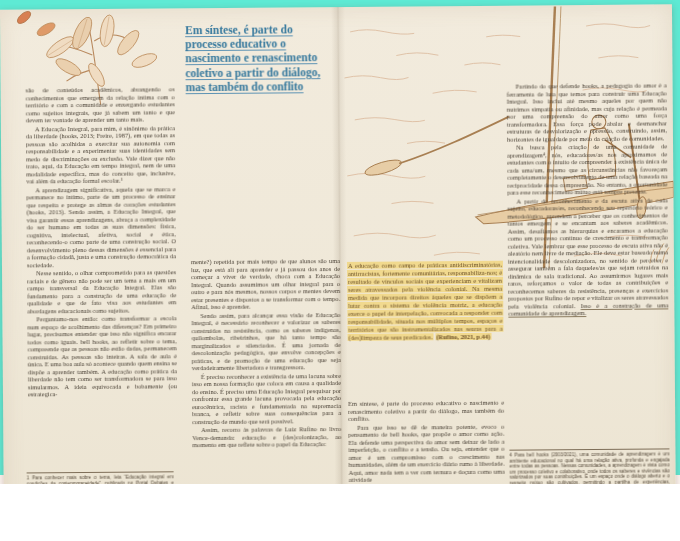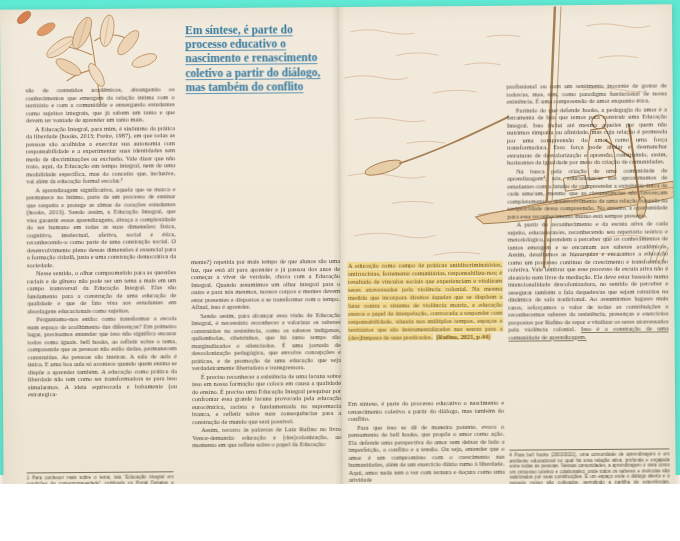--- a/index.html
+++ b/index.html
@@ -148,21 +148,20 @@
         <span class="hl">A educação como campo de práticas antidiscriminatórias, antirracistas, fortemente comunitárias, responsabiliza-nos; é resultado de vínculos sociais que experienciam e vitalizam seres atravessados pela violência colonial. Na mesma medida que incorpora direitos àqueles que se dispõem a lutar contra o sistema de violência motriz, a educação exerce o papel de interpelação, convocada a responder com responsabilidade, situada nos múltiplos tempos, espaços e territórios que são instrumentalizados nas searas para a (des)limpeza de seus predicados.</span>
         <span class="hl cite">(Rufino, 2021, p.44)</span>
       </div>
 
       <div class="abs bodytext" style="left:345px;top:393px;width:156px;height:134px;">
         <p class="cont">Em síntese, é parte do processo educativo o nascimento e renascimento coletivo a partir do diálogo, mas também do conflito.</p>
         <p>Para que isso se dê de maneira potente, evoco o pensamento de bell hooks, que propõe o amor como ação. Ela defende uma perspectiva do amor sem deixar de lado a imperfeição, o conflito e a tensão. Ou seja, entender que o amor é um compromisso com o crescimento nas humanidades, além de um exercício diário rumo à liberdade. Aqui, amor nada tem a ver com ternura e doçura como uma atividade</p>
       </div>
 
       <div class="abs bodytext" style="left:506px;top:77px;width:160px;height:360px;">
-        <p class="cont">profissional ou com um sentimento inocente de gostar de todos/as, mas, sim, como paradigma fundacional de nossa existência. É uma compreensão de amor enquanto ética.</p>
         <p>Partindo do que defende hooks, a pedagogia do amor é a ferramenta de luta que temos para construir uma Educação Integral. Isso inclui até mesmo aqueles por quem não nutrimos simpatia ou afinidade, mas cuja relação é permeada por uma compreensão do amor como uma força transformadora. Essa força pode abalar e desmanchar estruturas de desvalorização e opressão, construindo, assim, horizontes de igualdade por meio da criação de comunidades.</p>
         <p>Na busca pela criação de uma comunidade de aprendizagem⁴, nós, educadores/as nos aproximamos de estudantes com o intuito de compreender a existência única de cada uma/um, mesmo que as circunstâncias não favoreçam completamente o desenvolvimento de uma relação baseada na reciprocidade dessa compreensão. No entanto, a oportunidade para esse reconhecimento mútuo está sempre presente.</p>
         <p>
           <span>A partir do reconhecimento e da escuta ativa de cada sujeito, educadoras/es, reconhecendo seu repertório teórico e metodológico, aprendem a perceber que os conhecimentos de tantos emergem e se encantam aos saberes acadêmicos. Assim, desafiamos as hierarquias e encaramos a educação como um processo contínuo de crescimento e transformação coletiva. Vale lembrar que esse processo de escuta ativa não é aleatório nem livre de mediação. Ele deve estar baseado numa intencionalidade descolonizadora, no sentido de perceber e assegurar também a fala daqueles/as que sejam retraídos na dinâmica de sala tradicional. Ao assumirmos lugares mais raros, reforçamos o valor de todas as contribuições e reconhecemos saberes da resistência, presenças e exercícios propostos por Rufino de repor e vitalizar os seres atravessados pela violência colonial.</span>
           <span class="emph">Isso é a construção de uma comunidade de aprendizagem.</span>
         </p>
       </div>
 
       <div class="abs footnote" style="left:506px;top:444px;width:160px;height:50px;overflow:hidden;">4 Para bell hooks (2003/2021), uma comunidade de aprendizagem é um ambiente educacional no qual há uma relação ativa, profunda e engajada entre todas as pessoas. Nessas comunidades, a aprendizagem é vista como um processo coletivo e colaborativo, onde todos os saberes e vivências são valorizados por suas contribuições. É um espaço onde o diálogo aberto e o respeito mútuo são cultivados, permitindo a partilha de experiências, conhecimentos e perspectivas de forma equitativa.</div>
 

